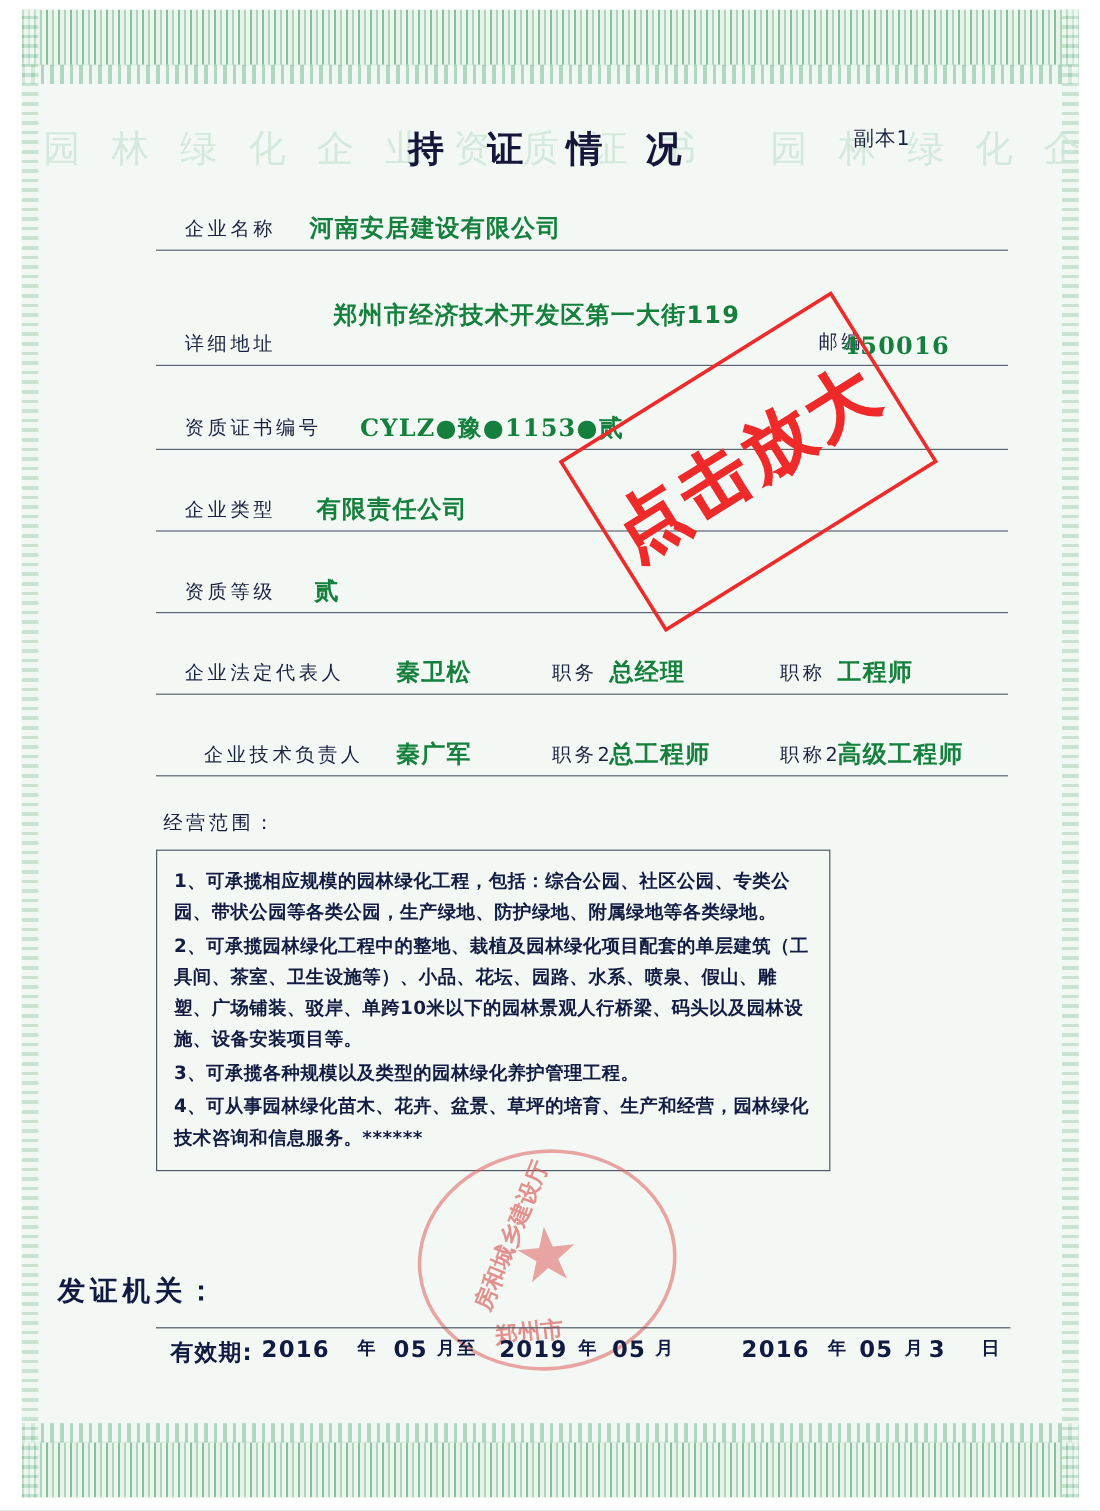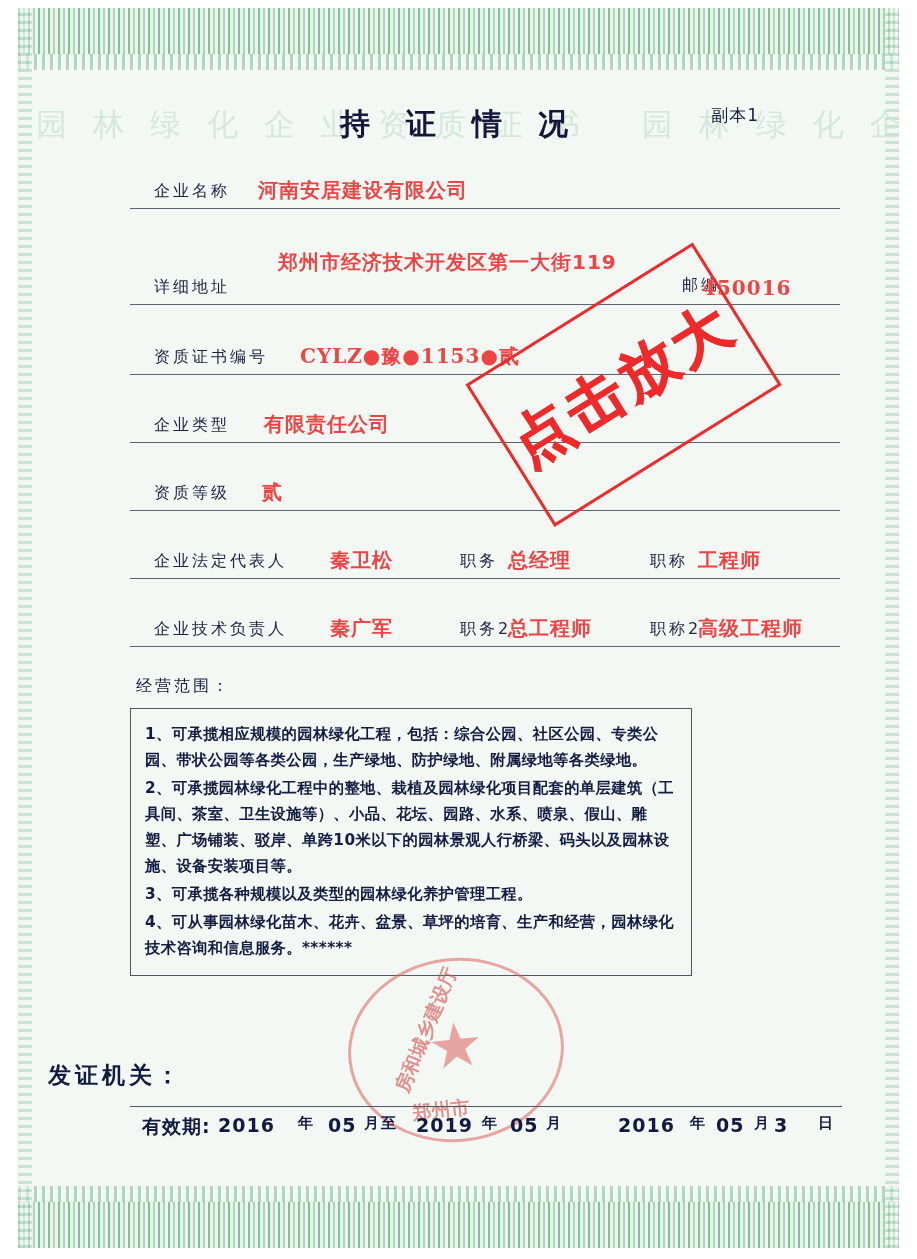--- a/index.html
+++ b/index.html
@@ -123,21 +123,21 @@
     bottom: 6px;
     font-size: 16px;
     letter-spacing: 3px;
     color: #1b2140;
   }
   .val {
     position: absolute;
     bottom: 4px;
     font-size: 20px;
     font-weight: bold;
-    color: #ef4444;
+    color: #15803d;
     letter-spacing: 1px;
   }
   .val.thin { font-weight: bold; font-family: "DejaVu Serif", serif; font-size: 20px; }
 
   
   #r-company { top: 148px; }
   #r-address { top: 228px; height: 68px; }
   #r-cert    { top: 314px; }
   #r-type    { top: 382px; }
   #r-level   { top: 450px; }
@@ -326,21 +326,21 @@
       <div class="row" id="r-legal">
         <span class="lbl" style="left:24px;">企业法定代表人</span>
         <span class="val" style="left:200px;">秦卫松</span>
         <span class="lbl" style="left:330px;margin-top:18px;">职务</span>
         <span class="val" style="left:378px;">总经理</span>
         <span class="lbl" style="left:520px;">职称</span>
         <span class="val" style="left:568px;">工程师</span>
       </div>
 
       <div class="row" id="r-tech">
-        <span class="lbl" style="left:24px;margin-top:33px;">企业技术负责人</span>
+        <span class="lbl" style="left:40px;margin-top:33px;">企业技术负责人</span>
         <span class="val" style="left:200px;">秦广军</span>
         <span class="lbl" style="left:330px;">职务2</span>
         <span class="val" style="left:378px;">总工程师</span>
         <span class="lbl" style="left:520px;">职称2</span>
         <span class="val" style="left:568px;">高级工程师</span>
       </div>
 
       <div class="scope-label">经营范围：</div>
       <div class="scope-box">
         <p>1、可承揽相应规模的园林绿化工程，包括：综合公园、社区公园、专类公园、带状公园等各类公园，生产绿地、防护绿地、附属绿地等各类绿地。</p>

